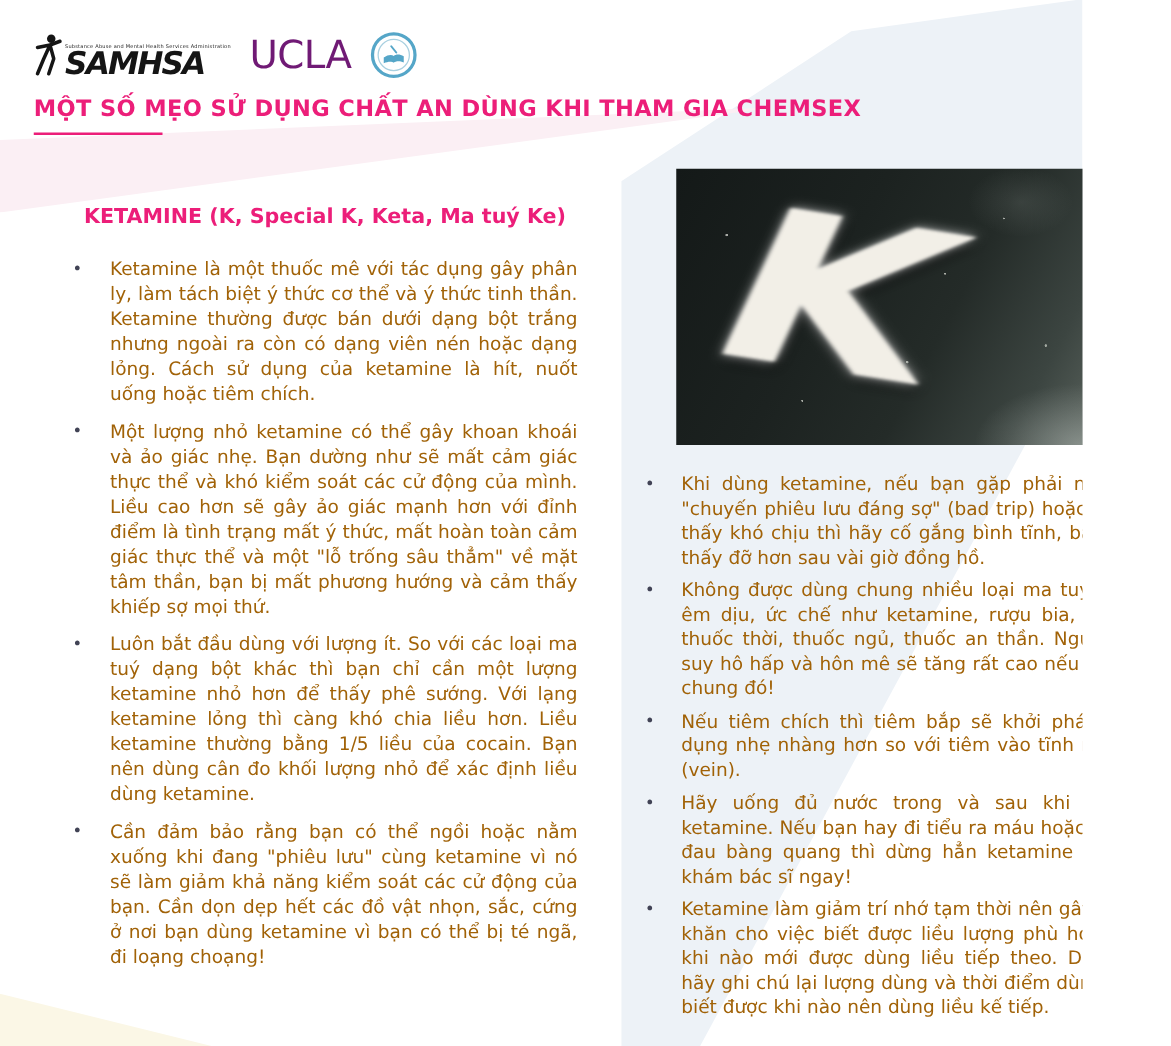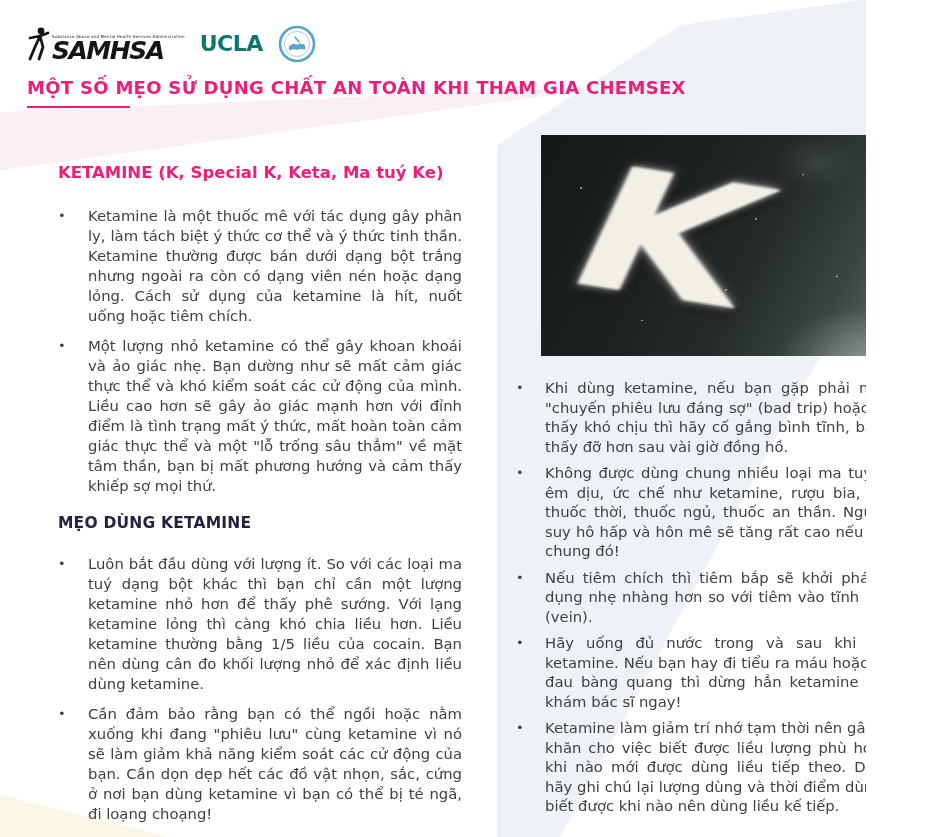--- a/index.html
+++ b/index.html
@@ -14,37 +14,37 @@
     clip-path:polygon(0px 112px,618px 86px,0px 170px);}
   .bg-cream{position:absolute;inset:0;background:#FBF7E6;
     clip-path:polygon(0px 795px,170px 837px,0px 837px);}
 
   
   .logos{position:absolute;top:25px;left:28px;display:flex;align-items:center;gap:15px;}
   .samhsa{display:flex;align-items:flex-end;gap:2px;}
   .samhsa-txt{display:flex;flex-direction:column;line-height:1;}
   .samhsa-tagline{font-size:4px;letter-spacing:.2px;color:#1a1a1a;white-space:nowrap;margin-bottom:1px;}
   .samhsa-word{font-size:25px;font-weight:bold;font-style:italic;color:#151515;letter-spacing:-1.5px;line-height:.9;}
-  .ucla{font-size:22px;font-weight:bold;color:#0f766e;letter-spacing:-.5px;line-height:1;}
+  .ucla{font-size:31px;font-weight:normal;color:#701a75;letter-spacing:-.5px;line-height:1;}
   .seal{width:38px;height:38px;}
   .page-title{position:absolute;left:27px;top:77px;margin:0;font-size:18px;font-weight:bold;
     color:#EC1E79;letter-spacing:.3px;white-space:nowrap;}
   .title-underline{position:absolute;left:27px;top:106px;width:103px;height:2px;background:#EC1E79;}
 
   
   .left-col{position:absolute;left:58px;top:163px;width:404px;}
   .right-col{position:absolute;left:516px;top:135px;width:390px;}
-  .section-title{margin:0 0 24px 0;font-size:16.5px;font-weight:bold;color:#EC1E79;white-space:nowrap;}
+  .section-title{margin:0 0 24px 0;font-size:16.5px;font-weight:bold;color:#EC1E79;white-space:nowrap;text-align:center;}
   .sub-title{margin:18px 0 22px 0;font-size:15.5px;font-weight:bold;color:#23233F;letter-spacing:.2px;}
   ul.blist{list-style:none;margin:0;padding:0;}
   ul.blist li{display:flex;margin:0 0 10px 0;}
   .right-col ul.blist li{margin-bottom:7px;}
   .bmark{flex:0 0 30px;width:30px;font-size:13px;line-height:20px;color:#414355;}
   .right-col .bmark{flex-basis:29px;width:29px;line-height:19.5px;}
-  .btxt{flex:1;text-align:justify;font-size:14.8px;line-height:20px;color:#404040;}
+  .btxt{flex:1;text-align:justify;font-size:14.8px;line-height:20px;color:#a16207;}
   .right-col .btxt{line-height:19.5px;}
 
   
   .photo{position:relative;margin:0 0 22px 25px;width:336px;height:221px;overflow:hidden;
     background:linear-gradient(118deg,#141918 0%,#1c2220 38%,#242b28 62%,#3c4541 84%,#5c655f 100%);}
   .photo .sheen{position:absolute;inset:0;
     background:radial-gradient(120px 70px at 96% 100%,rgba(225,232,228,.35),rgba(225,232,228,0) 70%),
                radial-gradient(60px 40px at 82% 12%,rgba(200,210,205,.12),rgba(200,210,205,0) 70%);}
   .photo .speckles{position:absolute;inset:0;opacity:.7;
     background-image:
@@ -81,41 +81,40 @@
         </div>
       </div>
       <div class="ucla">UCLA</div>
       <svg class="seal" viewBox="0 0 38 38">
         <circle cx="19" cy="19" r="17" fill="#ffffff" stroke="#55A6C8" stroke-width="2.6"></circle>
         <circle cx="19" cy="19" r="12.5" fill="none" stroke="#A9D0E0" stroke-width="1"></circle>
         <path d="M11 21 C14.5 18.5 17.5 18.5 19 19.8 C20.5 18.5 23.5 18 27 20 L27 25 C23.5 23.5 20.5 24 19 25.2 C17.5 24 14.5 24 11 25.6 Z" fill="#55A6C8"></path>
         <path d="M17 12 L21 17" stroke="#55A6C8" stroke-width="1.6" stroke-linecap="round"></path>
       </svg>
     </div>
-    <h1 class="page-title">MỘT SỐ MẸO SỬ DỤNG CHẤT AN TOÀN KHI THAM GIA CHEMSEX</h1>
+    <h1 class="page-title">MỘT SỐ MẸO SỬ DỤNG CHẤT AN DÙNG KHI THAM GIA CHEMSEX</h1>
     <div class="title-underline"></div>
   </header>
 
   <main>
 
     <section class="left-col">
       <h2 class="section-title">KETAMINE (K, Special K, Keta, Ma tuý Ke)</h2>
 
       <ul class="blist">
         <li>
           <span class="bmark">•</span>
           <span class="btxt">Ketamine là một thuốc mê với tác dụng gây phân ly, làm tách biệt ý thức cơ thể và ý thức tinh thần. Ketamine thường được bán dưới dạng bột trắng nhưng ngoài ra còn có dạng viên nén hoặc dạng lỏng. Cách sử dụng của ketamine là hít, nuốt uống hoặc tiêm chích.</span>
         </li>
         <li>
           <span class="bmark">•</span>
           <span class="btxt">Một lượng nhỏ ketamine có thể gây khoan khoái và ảo giác nhẹ. Bạn dường như sẽ mất cảm giác thực thể và khó kiểm soát các cử động của mình. Liều cao hơn sẽ gây ảo giác mạnh hơn với đỉnh điểm là tình trạng mất ý thức, mất hoàn toàn cảm giác thực thể và một "lỗ trống sâu thẳm" về mặt tâm thần, bạn bị mất phương hướng và cảm thấy khiếp sợ mọi thứ.</span>
         </li>
       </ul>
 
-      <h3 class="sub-title">MẸO DÙNG KETAMINE</h3>
 
       <ul class="blist">
         <li>
           <span class="bmark">•</span>
           <span class="btxt">Luôn bắt đầu dùng với lượng ít. So với các loại ma tuý dạng bột khác thì bạn chỉ cần một lượng ketamine nhỏ hơn để thấy phê sướng. Với lạng ketamine lỏng thì càng khó chia liều hơn. Liều ketamine thường bằng 1/5 liều của cocain. Bạn nên dùng cân đo khối lượng nhỏ để xác định liều dùng ketamine.</span>
         </li>
         <li>
           <span class="bmark">•</span>
           <span class="btxt">Cần đảm bảo rằng bạn có thể ngồi hoặc nằm xuống khi đang "phiêu lưu" cùng ketamine vì nó sẽ làm giảm khả năng kiểm soát các cử động của bạn. Cần dọn dẹp hết các đồ vật nhọn, sắc, cứng ở nơi bạn dùng ketamine vì bạn có thể bị té ngã, đi loạng choạng!</span>
         </li>

